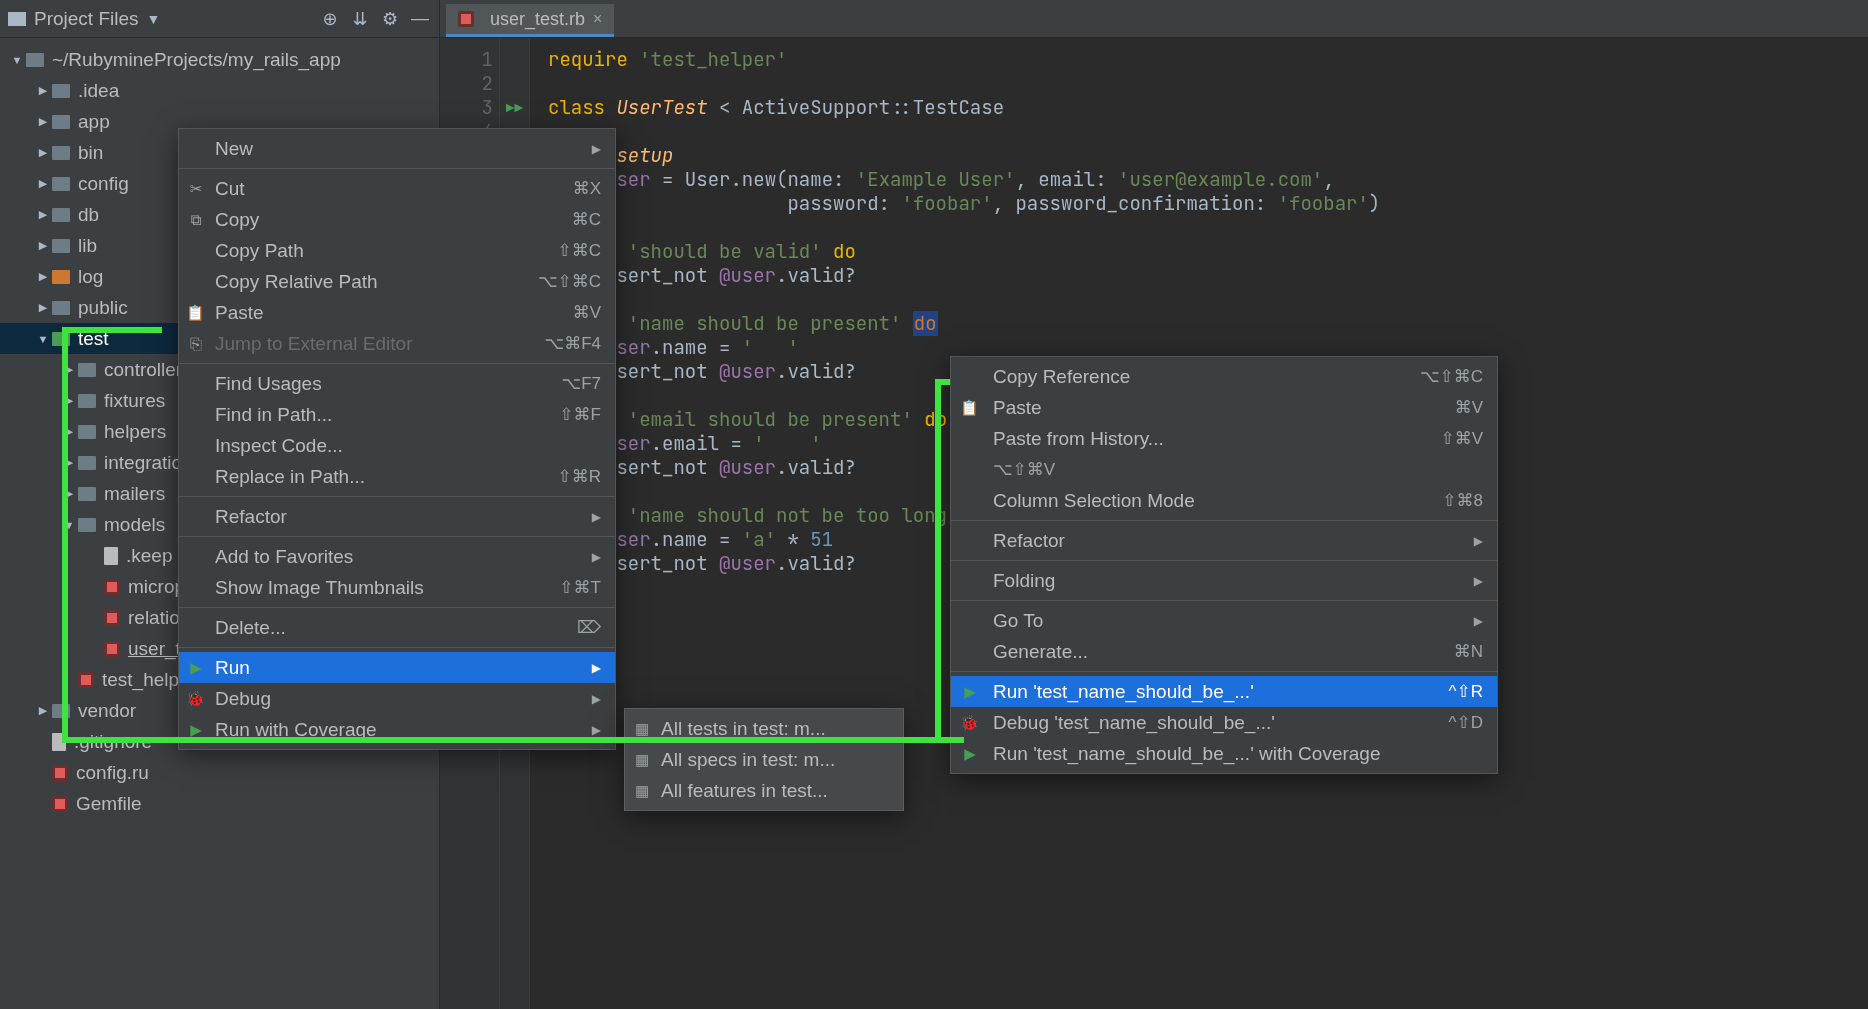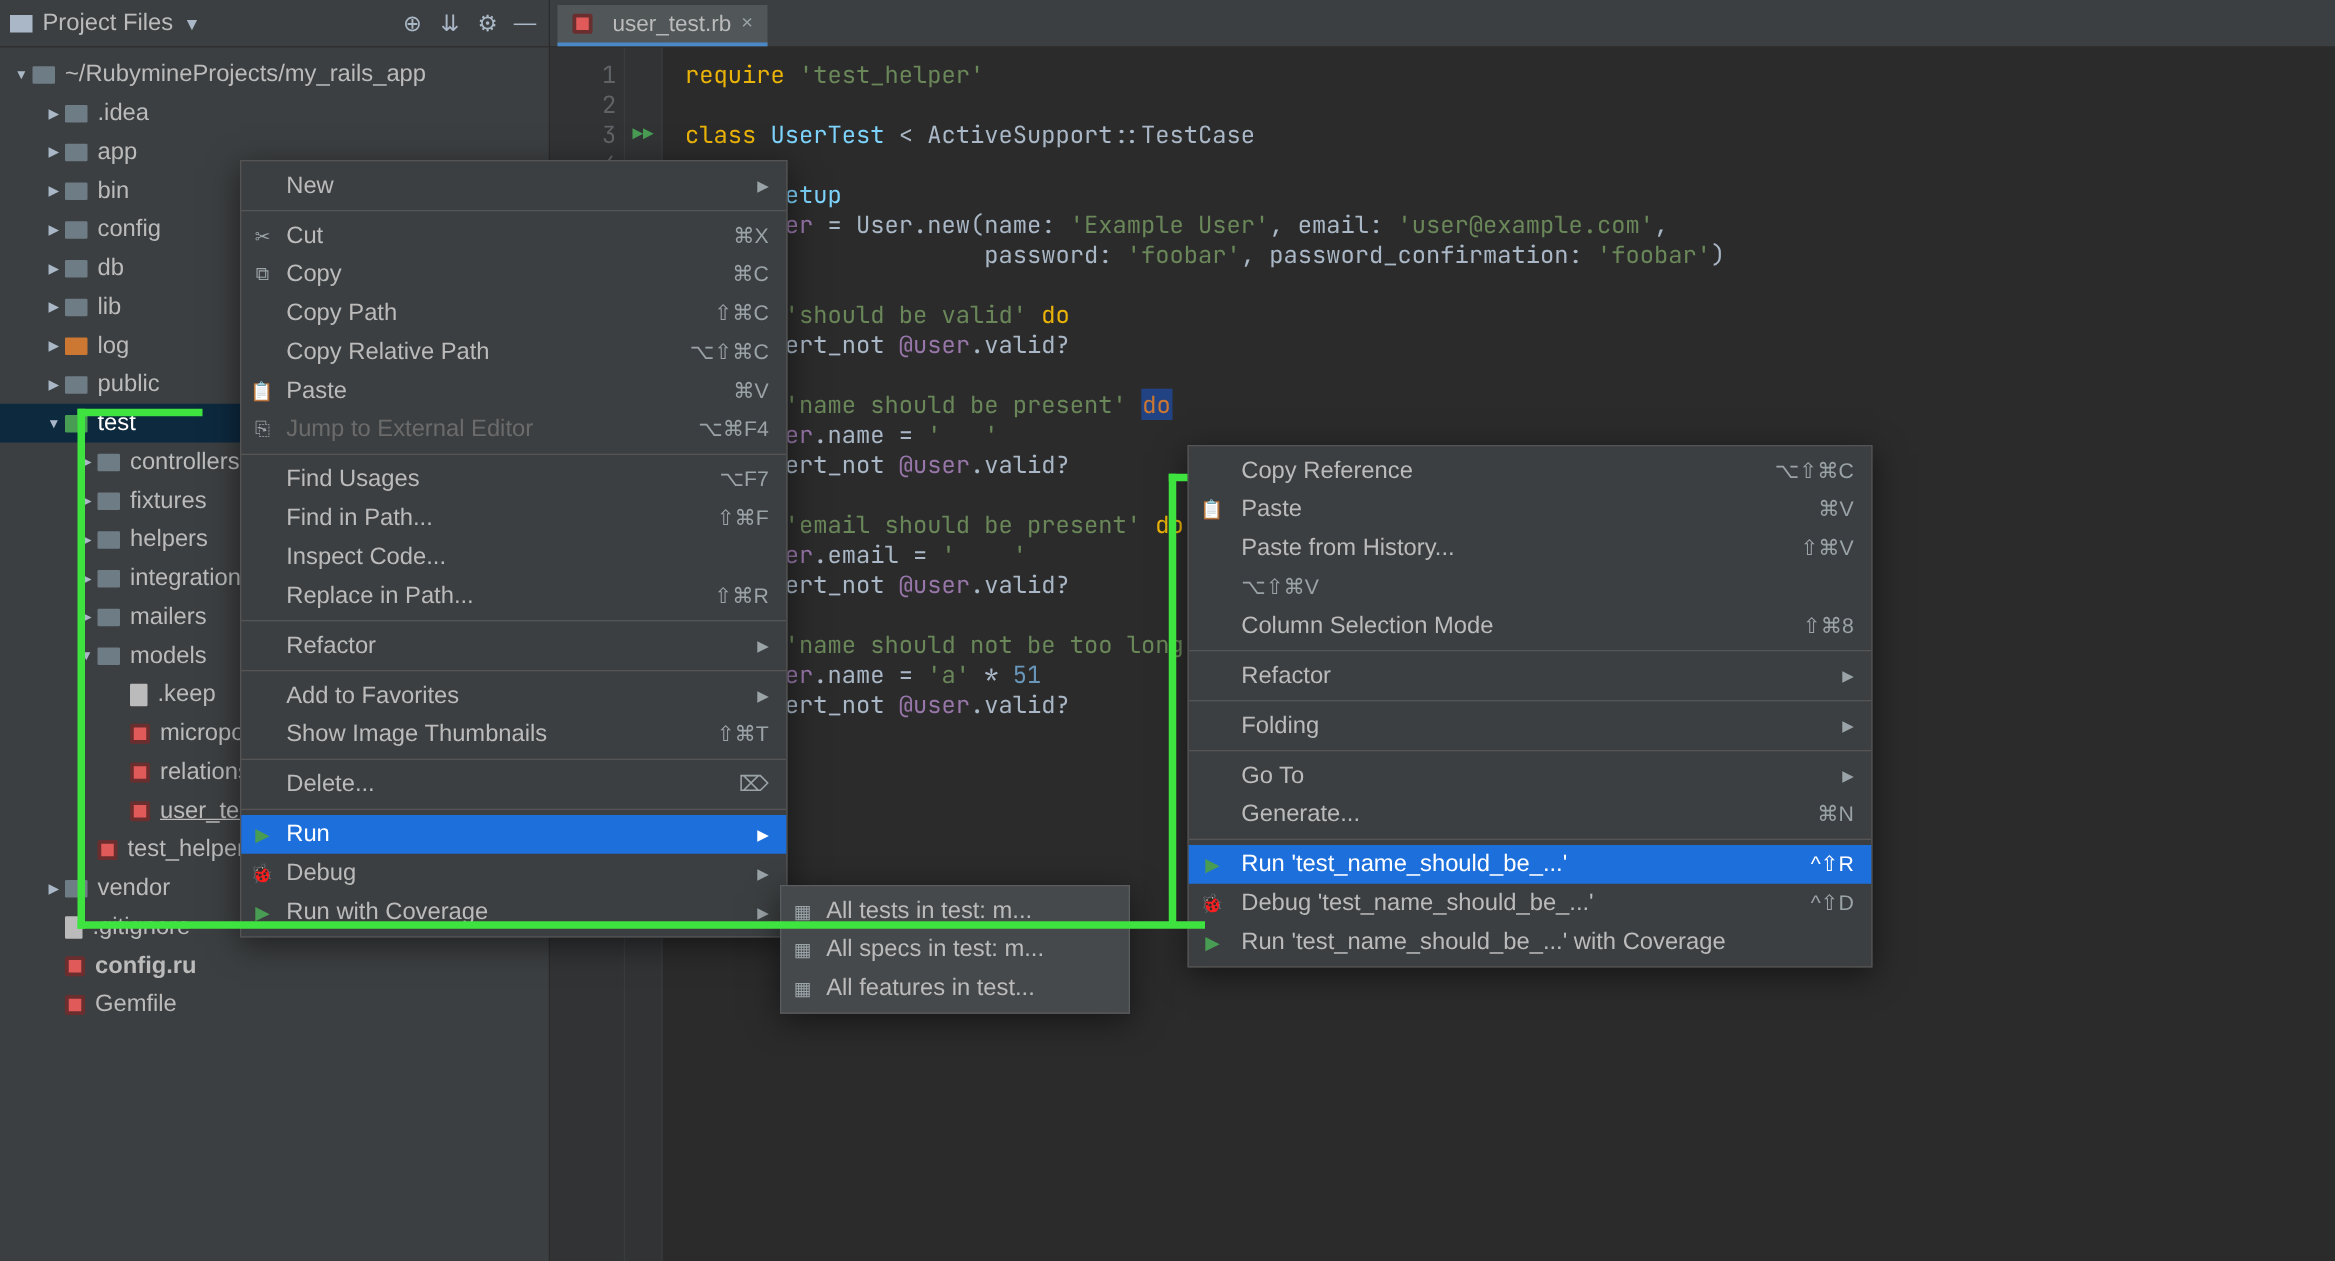--- a/index.html
+++ b/index.html
@@ -119,37 +119,37 @@
     color:#499c54;
     font-size:14px;
     height:24px;
     display:flex; align-items:center; justify-content:center;
   }
   .code {
     padding:10px 0 0 18px;
     white-space:pre;
   }
   .kw { color:#eab308; }
-  .fn { color:#7dd3fc; }
+  .fn { color:#fdba74; font-style:italic; }
   .str { color:#6a8759; }
   .ivar { color:#9876aa; }
   .num { color:#6897bb; }
   .code .hl-do { background:#214283; color:#cc7832; padding:0 1px;}
   
   
   .ctx {
     position:absolute;
     background:#3c3f41;
     border:1px solid #555;
     box-shadow:0 6px 24px rgba(0,0,0,.5);
     padding:4px 0;
     font-size:19px;
     color:#bbbbbb;
   }
-  .ctx.left { left:192px; top:128px; width:438px; }
+  .ctx.left { left:178px; top:128px; width:438px; }
   .ctx-item {
     display:flex; align-items:center;
     height:31px;
     padding:0 14px 0 36px;
     position:relative;
     white-space:nowrap;
   }
   .ctx-item.disabled { color:#6b6b6b; }
   .ctx-item.selected { background:#1d6fdc; color:#fff; }
   .ctx-item .lbl { flex:1; }
@@ -307,21 +307,21 @@
     <div class="tree-row" style="padding-left: 34px;">
       <span class="tree-arrow">▶</span>
       <span class="folder-icon dark"></span>
       <span class="tree-label">vendor</span>
     </div>
     <div class="tree-row" style="padding-left: 34px;">
       <span class="tree-arrow empty">▶</span>
       <span class="file-icon"></span>
       <span class="tree-label">.gitignore</span>
     </div>
-    <div class="tree-row" style="padding-left: 34px; font-weight: bold;">
+    <div class="tree-row" style="padding-left: 34px;">
       <span class="tree-arrow empty">▶</span>
       <span class="ruby-icon"></span>
       <span class="tree-label">config.ru</span>
     </div>
     <div class="tree-row" style="padding-left: 34px;">
       <span class="tree-arrow empty">▶</span>
       <span class="ruby-icon"></span>
       <span class="tree-label">Gemfile</span>
     </div>
   </div>

